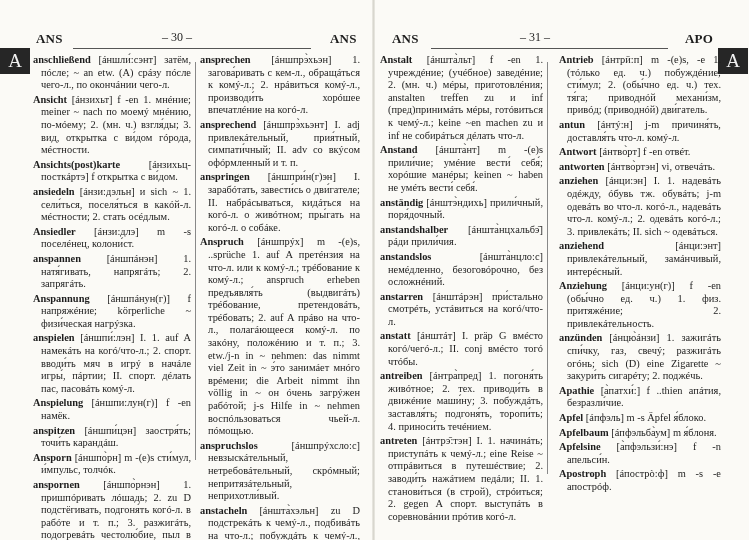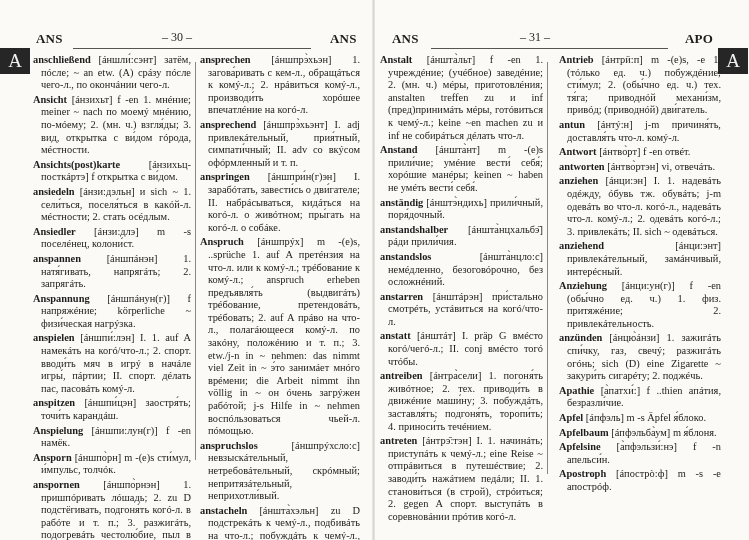--- a/index.html
+++ b/index.html
@@ -32,22 +32,22 @@
   <div class="tab" style="left:0px;">A</div>
   <div class="col" id="lc0" style="left:33px;width:158px;">
       <div class="entry"><span class="hw">anschließend</span> <span class="tr">[áншли́:сэнт]</span> <span>затём, пóсле; ~ an etw. (A) срáзу пóсле чего-л., по окончáнии чего-л.</span></div>
       <div class="entry"><span class="hw">Ansicht</span> <span class="tr">[áнзихьт]</span> <span>f -en 1. мнéние; meiner ~ nach по моемý мнéнию, по-мóему; 2. (мн. ч.) взгля́ды; 3. вид, открытка с ви́дом гóрода, мéстности.</span></div>
       <div class="entry"><span class="hw">Ansichts(post)karte</span> <span class="tr">[áнзихьц-посткáртэ]</span> <span>f открытка с ви́дом.</span></div>
       <div class="entry"><span class="hw">ansiedeln</span> <span class="tr">[áнзи:дэльн]</span> <span>и sich ~ 1. сели́ться, поселя́ться в какóй-л. мéстности; 2. стать осéдлым.</span></div>
       <div class="entry"><span class="hw">Ansiedler</span> <span class="tr">[áнзи:длэ]</span> <span>m -s поселéнец, колони́ст.</span></div>
       <div class="entry"><span class="hw">anspannen</span> <span class="tr">[áншпáнэн]</span> <span>1. натя́гивать, напрягáть; 2. запрягáть.</span></div>
       <div class="entry"><span class="hw">Anspannung</span> <span class="tr">[áншпáнун(г)]</span> <span>f напряжéние; körperliche ~ физи́ческая нагрýзка.</span></div>
       <div class="entry"><span class="hw">anspielen</span> <span class="tr">[áншпи́:лэн]</span> <span>I. 1. auf A намекáть на когó/что-л.; 2. спорт. вводи́ть мяч в игрý в начáле игры́, пáртии; II. спорт. дéлать пас, пасовáть комý-л.</span></div>
+      <div class="entry"><span class="hw">Anspielung</span> <span class="tr">[áншпи:лун(г)]</span> <span>f -en намёк.</span></div>
       <div class="entry"><span class="hw">anspitzen</span> <span class="tr">[áншпи́цэн]</span> <span>заостря́ть; точи́ть карандáш.</span></div>
-      <div class="entry"><span class="hw">Anspielung</span> <span class="tr">[áншпи:лун(г)]</span> <span>f -en намёк.</span></div>
       <div class="entry"><span class="hw">Ansporn</span> <span class="tr">[áншпо̀рн]</span> <span>m -(e)s сти́мул, и́мпульс, толчóк.</span></div>
       <div class="entry"><span class="hw">anspornen</span> <span class="tr">[áншпо̀рнэн]</span> <span>1. пришпóривать лóшадь; 2. zu D подстёгивать, подгоня́ть когó-л. в рабóте и т. п.; 3. разжигáть, подогревáть честолю́бие, пыл в ком-л.</span></div>
     </div>
   <div class="vline" style="left:195px;top:62px;height:398px;"></div>
   <div class="col" id="lc1" style="left:200px;width:160px;">
       <div class="entry"><span class="hw">ansprechen</span> <span class="tr">[áншпрэ̀хьэн]</span> <span>1. загова́ривать с кем-л., обращáться к комý-л.; 2. нрáвиться комý-л., производи́ть хорóшее впечатлéние на когó-л.</span></div>
       <div class="entry"><span class="hw">ansprechend</span> <span class="tr">[áншпрэ̀хьэнт]</span> <span>I. adj привлекáтельный, прия́тный, симпати́чный; II. adv со вкýсом офóрмленный и т. п.</span></div>
       <div class="entry"><span class="hw">anspringen</span> <span class="tr">[áншпри́н(г)эн]</span> <span>I. зарабóтать, завести́сь о дви́гателе; II. набрáсываться, кидáться на когó-л. о живóтном; пры́гать на когó-л. о собáке.</span></div>
       <div class="entry"><span class="hw">Anspruch</span> <span class="tr">[áншпрýх]</span> <span>m -(e)s, ..sprüche 1. auf A претéнзия на что-л. или к комý-л.; трéбование к комý-л.; anspruch erheben предъявля́ть (выдвигáть) трéбование, претендовáть, трéбовать; 2. auf A прáво на что-л., полагáющееся комý-л. по закóну, положéнию и т. п.; 3. etw./j-n in ~ nehmen: das nimmt viel Zeit in ~ э́то занимáет мнóго врéмени; die Arbeit nimmt ihn völlig in ~ он óчень загрýжен рабóтой; j-s Hilfe in ~ nehmen воспóльзоваться чьей-л. пóмощью.</span></div>
       <div class="entry"><span class="hw">anspruchslos</span> <span class="tr">[áншпрýхсло:с]</span> <span>невзыскáтельный, нетребовáтельный, скрóмный; непритязáтельный, неприхотли́вый.</span></div>
@@ -64,21 +64,21 @@
   <div class="rh" style="left:310px;">APO</div>
   <div class="tab" style="left:343px;">A</div>
   <div class="col" id="rc0" style="left:5px;width:163px;">
       <div class="entry"><span class="hw">Anstalt</span> <span class="tr">[áншта̀льт]</span> <span>f -en 1. учреждéние; (учéбное) заведéние; 2. (мн. ч.) мéры, приготовлéния; anstalten treffen zu и inf (пред)принимáть мéры, готóвиться к чемý-л.; keine ~en machen zu и inf не собирáться дéлать что-л.</span></div>
       <div class="entry"><span class="hw">Anstand</span> <span class="tr">[áншта̀нт]</span> <span>m -(e)s прили́чие; умéние вести́ себя́; хорóшие манéры; keinen ~ haben не умéть вести́ себя́.</span></div>
       <div class="entry"><span class="hw">anständig</span> <span class="tr">[áнштэ̀ндихь]</span> <span>прили́чный, поря́дочный.</span></div>
       <div class="entry"><span class="hw">anstandshalber</span> <span class="tr">[áншта̀нцхальбэ̄]</span> <span>рáди прили́чия.</span></div>
       <div class="entry"><span class="hw">anstandslos</span> <span class="tr">[áншта̀нцло:с]</span> <span>немéдленно, безоговóрочно, без осложнéний.</span></div>
       <div class="entry"><span class="hw">anstarren</span> <span class="tr">[áнштáрэн]</span> <span>при́стально смотрéть, устáвиться на когó/что-л.</span></div>
       <div class="entry"><span class="hw">anstatt</span> <span class="tr">[áнштáт]</span> <span>I. präp G вмéсто когó/чегó-л.; II. conj вмéсто тогó чтóбы.</span></div>
-      <div class="entry"><span class="hw">antreiben</span> <span class="tr">[áнтра̀сели]</span> <span>1. погоня́ть живóтное; 2. тех. приводи́ть в движéние маши́ну; 3. побуждáть, заставля́ть; подгоня́ть, торопи́ть; 4. приноси́ть течéнием.</span></div>
+      <div class="entry"><span class="hw">antreiben</span> <span class="tr">[áнтра̀пред]</span> <span>1. погоня́ть живóтное; 2. тех. приводи́ть в движéние маши́ну; 3. побуждáть, заставля́ть; подгоня́ть, торопи́ть; 4. приноси́ть течéнием.</span></div>
       <div class="entry"><span class="hw">antreten</span> <span class="tr">[áнтрэ̄:тэн]</span> <span>I. 1. начинáть; приступáть к чемý-л.; eine Reise ~ отпрáвиться в путешéствие; 2. заводи́ть нажáтием педáли; II. 1. станови́ться (в строй), стрóиться; 2. gegen A спорт. выступáть в соревновáнии прóтив когó-л.</span></div>
     </div>
   <div class="vline" style="left:172px;top:62px;height:412px;"></div>
   <div class="col" id="rc1" style="left:184px;width:162px;">
       <div class="entry"><span class="hw">Antrieb</span> <span class="tr">[áнтрӣ:п]</span> <span>m -(e)s, -e 1. (тóлько ед. ч.) побуждéние; сти́мул; 2. (обы́чно ед. ч.) тех. тя́га; приводнóй механи́зм, привóд; (приводнóй) дви́гатель.</span></div>
       <div class="entry"><span class="hw">antun</span> <span class="tr">[áнтý:н]</span> <span>j-m причиня́ть, доставля́ть что-л. комý-л.</span></div>
       <div class="entry"><span class="hw">Antwort</span> <span class="tr">[áнтво̀рт]</span> <span>f -en отвéт.</span></div>
       <div class="entry"><span class="hw">antworten</span> <span class="tr">[áнтво̀ртэн]</span> <span>vi, отвечáть.</span></div>
       <div class="entry"><span class="hw">anziehen</span> <span class="tr">[áнци:эн]</span> <span>I. 1. надевáть одéжду, óбувь тж. обувáть; j-m одевáть во что-л. когó-л., надевáть что-л. комý-л.; 2. одевáть когó-л.; 3. привлекáть; II. sich ~ одевáться.</span></div>
       <div class="entry"><span class="hw">anziehend</span> <span class="tr">[áнци:энт]</span> <span>привлекáтельный, замáнчивый, интерéсный.</span></div>

